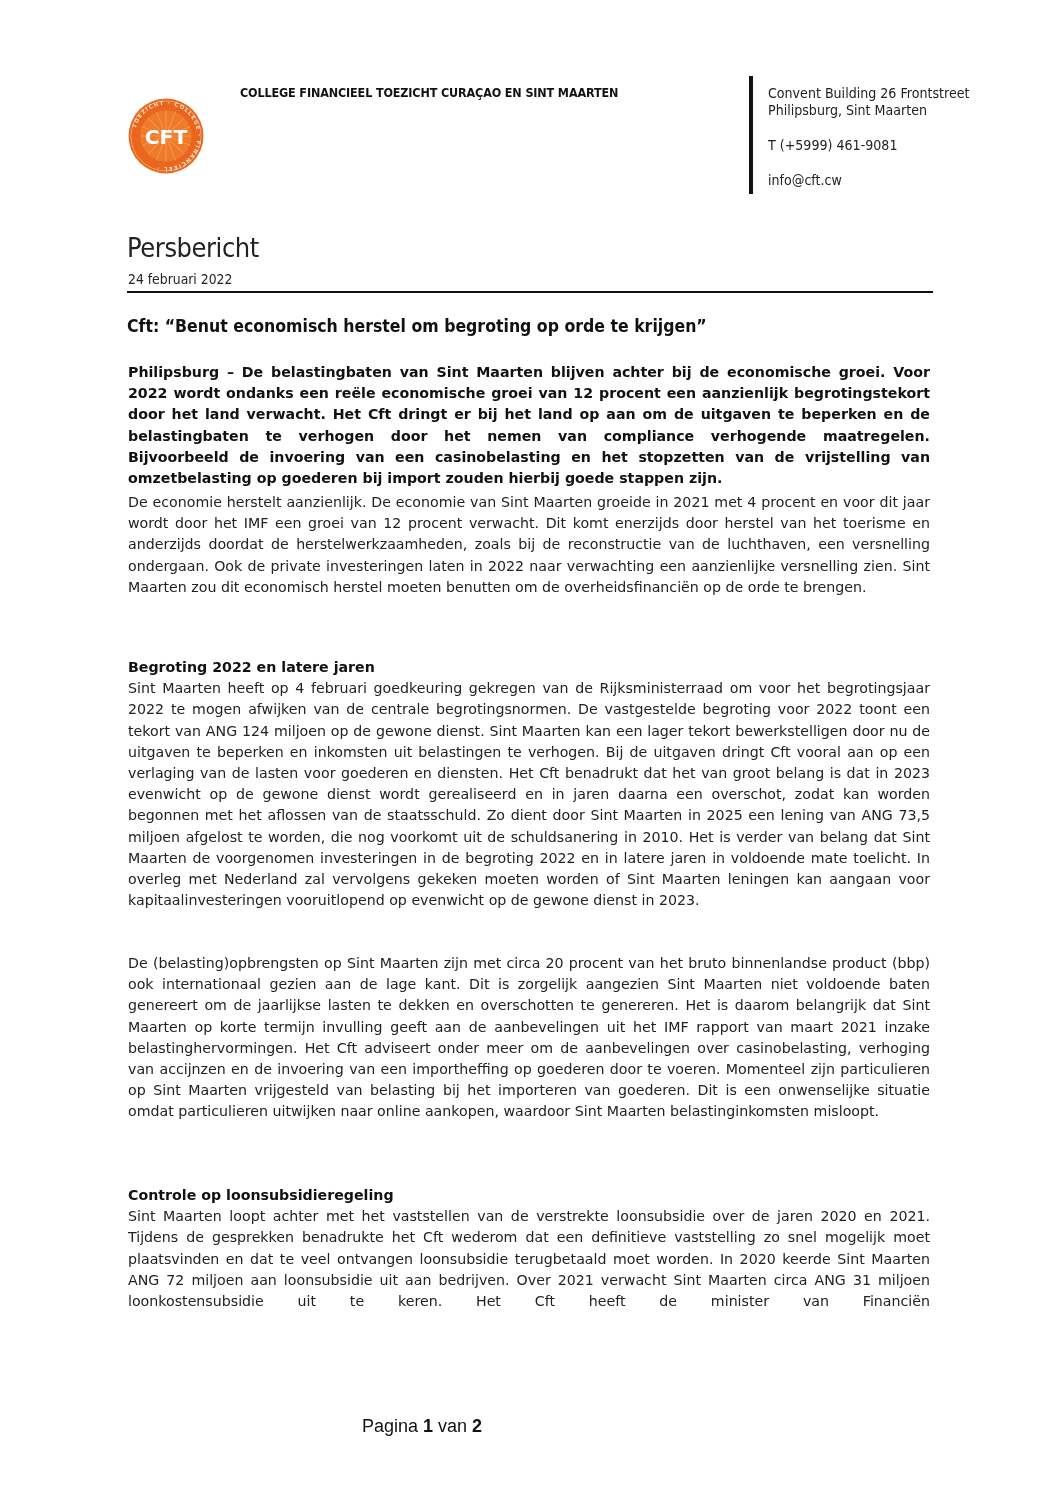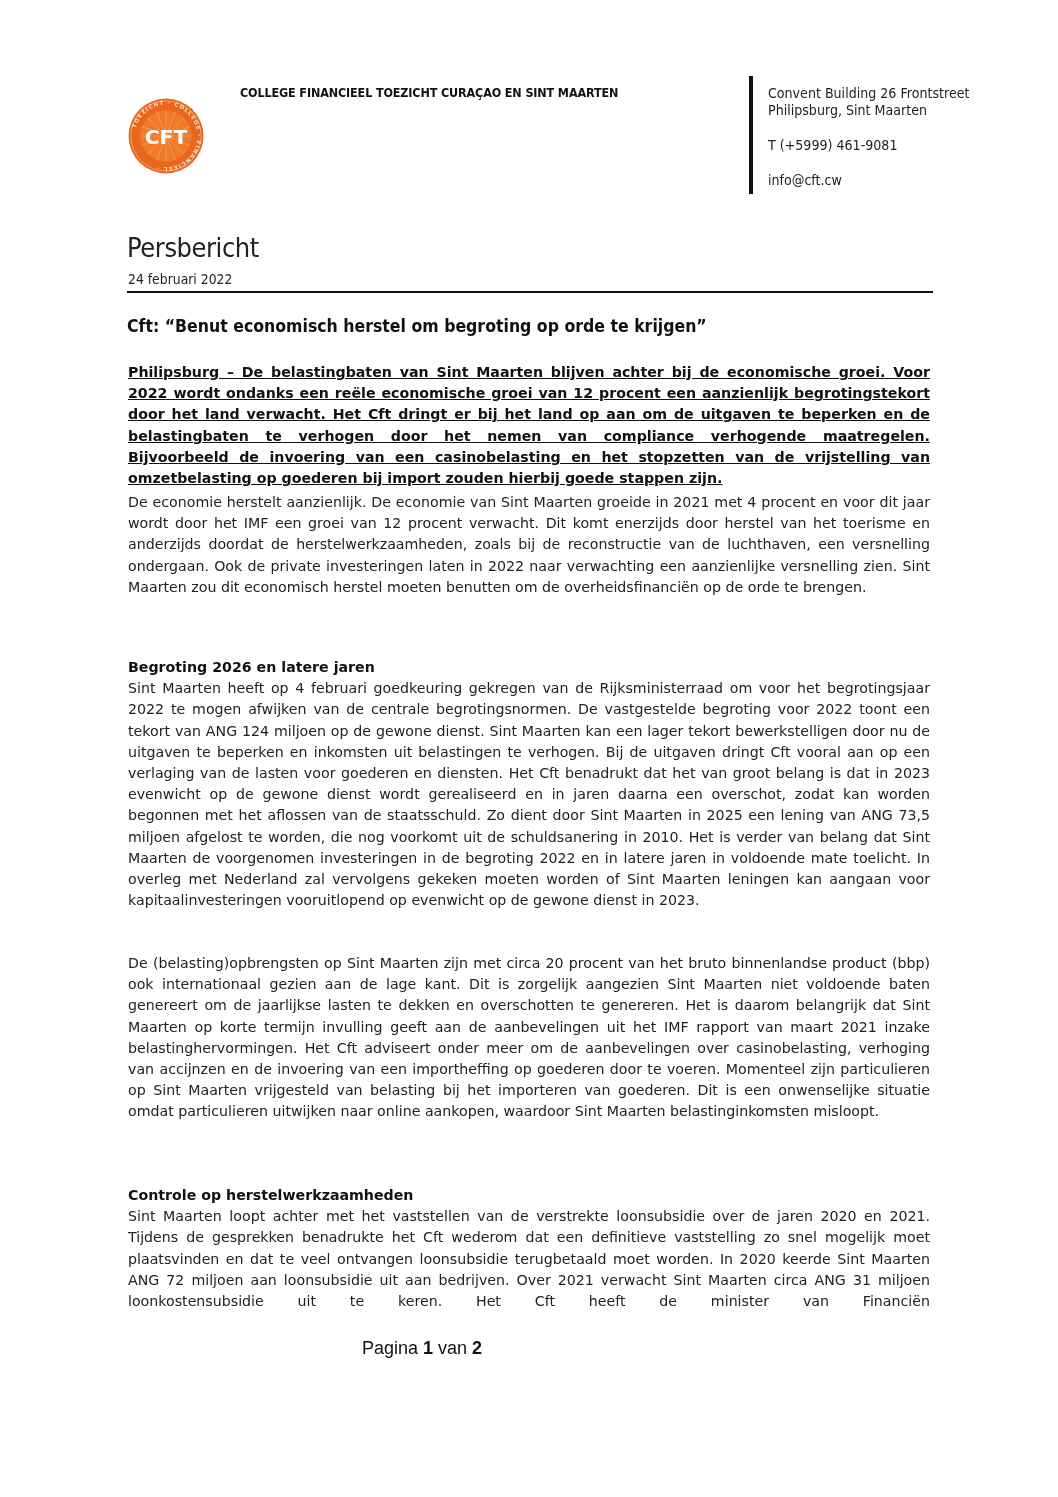--- a/index.html
+++ b/index.html
@@ -39,25 +39,25 @@
     position: absolute; left: 127px; top: 316px;
     font-family: "DejaVu Sans", sans-serif; font-weight: bold; font-size: 17.5px; color: #111;
     white-space: nowrap; transform: scaleX(0.9); transform-origin: left top;
   }
 
   .body { position: absolute; left: 128px; width: 802px;
     font-family: "DejaVu Sans", sans-serif; font-size: 14.2px; line-height: 21.2px; color: #222;
     text-align: justify;
   }
   .body p { margin: 0; }
-  .lead { top: 362px; font-weight: bold; color: #111; text-decoration: underline; }
+  .lead { top: 362px; font-weight: bold; color: #111; }
   .sec-title { font-weight: bold; color: #111; margin: 0; }
 
   .footer {
-    position: absolute; left: 0; width: 844px; top: 1338px; text-align: center;
+    position: absolute; left: 0; width: 844px; top: 1416px; text-align: center;
     font-family: "Liberation Sans", sans-serif; font-size: 18px; color: #111;
   }
   .footer b { font-weight: bold; }
 </style>
 </head>
 <body>
 
 <div class="page">
 
   <svg class="logo" viewBox="0 0 100 100">
@@ -103,30 +103,30 @@
 
   <div class="body lead">
     <p>Philipsburg – De belastingbaten van Sint Maarten blijven achter bij de economische groei. Voor 2022 wordt ondanks een reële economische groei van 12 procent een aanzienlijk begrotingstekort door het land verwacht. Het Cft dringt er bij het land op aan om de uitgaven te beperken en de belastingbaten te verhogen door het nemen van compliance verhogende maatregelen. Bijvoorbeeld de invoering van een casinobelasting en het stopzetten van de vrijstelling van omzetbelasting op goederen bij import zouden hierbij goede stappen zijn.</p>
   </div>
 
   <div class="body" style="top:492px;">
     <p>De economie herstelt aanzienlijk. De economie van Sint Maarten groeide in 2021 met 4 procent en voor dit jaar wordt door het IMF een groei van 12 procent verwacht. Dit komt enerzijds door herstel van het toerisme en anderzijds doordat de herstelwerkzaamheden, zoals bij de reconstructie van de luchthaven, een versnelling ondergaan. Ook de private investeringen laten in 2022 naar verwachting een aanzienlijke versnelling zien. Sint Maarten zou dit economisch herstel moeten benutten om de overheidsfinanciën op de orde te brengen.</p>
   </div>
 
   <div class="body" style="top:657px;">
-    <p class="sec-title">Begroting 2026 en latere jaren</p>
+    <p class="sec-title">Begroting 2022 en latere jaren</p>
     <p>Sint Maarten heeft op 4 februari goedkeuring gekregen van de Rijksministerraad om voor het begrotingsjaar 2022 te mogen afwijken van de centrale begrotingsnormen. De vastgestelde begroting voor 2022 toont een tekort van ANG 124 miljoen op de gewone dienst. Sint Maarten kan een lager tekort bewerkstelligen door nu de uitgaven te beperken en inkomsten uit belastingen te verhogen. Bij de uitgaven dringt Cft vooral aan op een verlaging van de lasten voor goederen en diensten. Het Cft benadrukt dat het van groot belang is dat in 2023 evenwicht op de gewone dienst wordt gerealiseerd en in jaren daarna een overschot, zodat kan worden begonnen met het aflossen van de staatsschuld. Zo dient door Sint Maarten in 2025 een lening van ANG 73,5 miljoen afgelost te worden, die nog voorkomt uit de schuldsanering in 2010. Het is verder van belang dat Sint Maarten de voorgenomen investeringen in de begroting 2022 en in latere jaren in voldoende mate toelicht. In overleg met Nederland zal vervolgens gekeken moeten worden of Sint Maarten leningen kan aangaan voor kapitaalinvesteringen vooruitlopend op evenwicht op de gewone dienst in 2023.</p>
   </div>
 
   <div class="body" style="top:953px;">
     <p>De (belasting)opbrengsten op Sint Maarten zijn met circa 20 procent van het bruto binnenlandse product (bbp) ook internationaal gezien aan de lage kant. Dit is zorgelijk aangezien Sint Maarten niet voldoende baten genereert om de jaarlijkse lasten te dekken en overschotten te genereren. Het is daarom belangrijk dat Sint Maarten op korte termijn invulling geeft aan de aanbevelingen uit het IMF rapport van maart 2021 inzake belastinghervormingen. Het Cft adviseert onder meer om de aanbevelingen over casinobelasting, verhoging van accijnzen en de invoering van een importheffing op goederen door te voeren. Momenteel zijn particulieren op Sint Maarten vrijgesteld van belasting bij het importeren van goederen. Dit is een onwenselijke situatie omdat particulieren uitwijken naar online aankopen, waardoor Sint Maarten belastinginkomsten misloopt.</p>
   </div>
 
   <div class="body" style="top:1185px;">
-    <p class="sec-title">Controle op herstelwerkzaamheden</p>
+    <p class="sec-title">Controle op loonsubsidieregeling</p>
     <p style="text-align-last: justify;">Sint Maarten loopt achter met het vaststellen van de verstrekte loonsubsidie over de jaren 2020 en 2021. Tijdens de gesprekken benadrukte het Cft wederom dat een definitieve vaststelling zo snel mogelijk moet plaatsvinden en dat te veel ontvangen loonsubsidie terugbetaald moet worden. In 2020 keerde Sint Maarten ANG 72 miljoen aan loonsubsidie uit aan bedrijven. Over 2021 verwacht Sint Maarten circa ANG 31 miljoen loonkostensubsidie uit te keren. Het Cft heeft de minister van Financiën</p>
   </div>
 
   <div class="footer">
     <span>Pagina</span>
     <b>1</b>
     <span>van</span>
     <b>2</b>
   </div>
 

